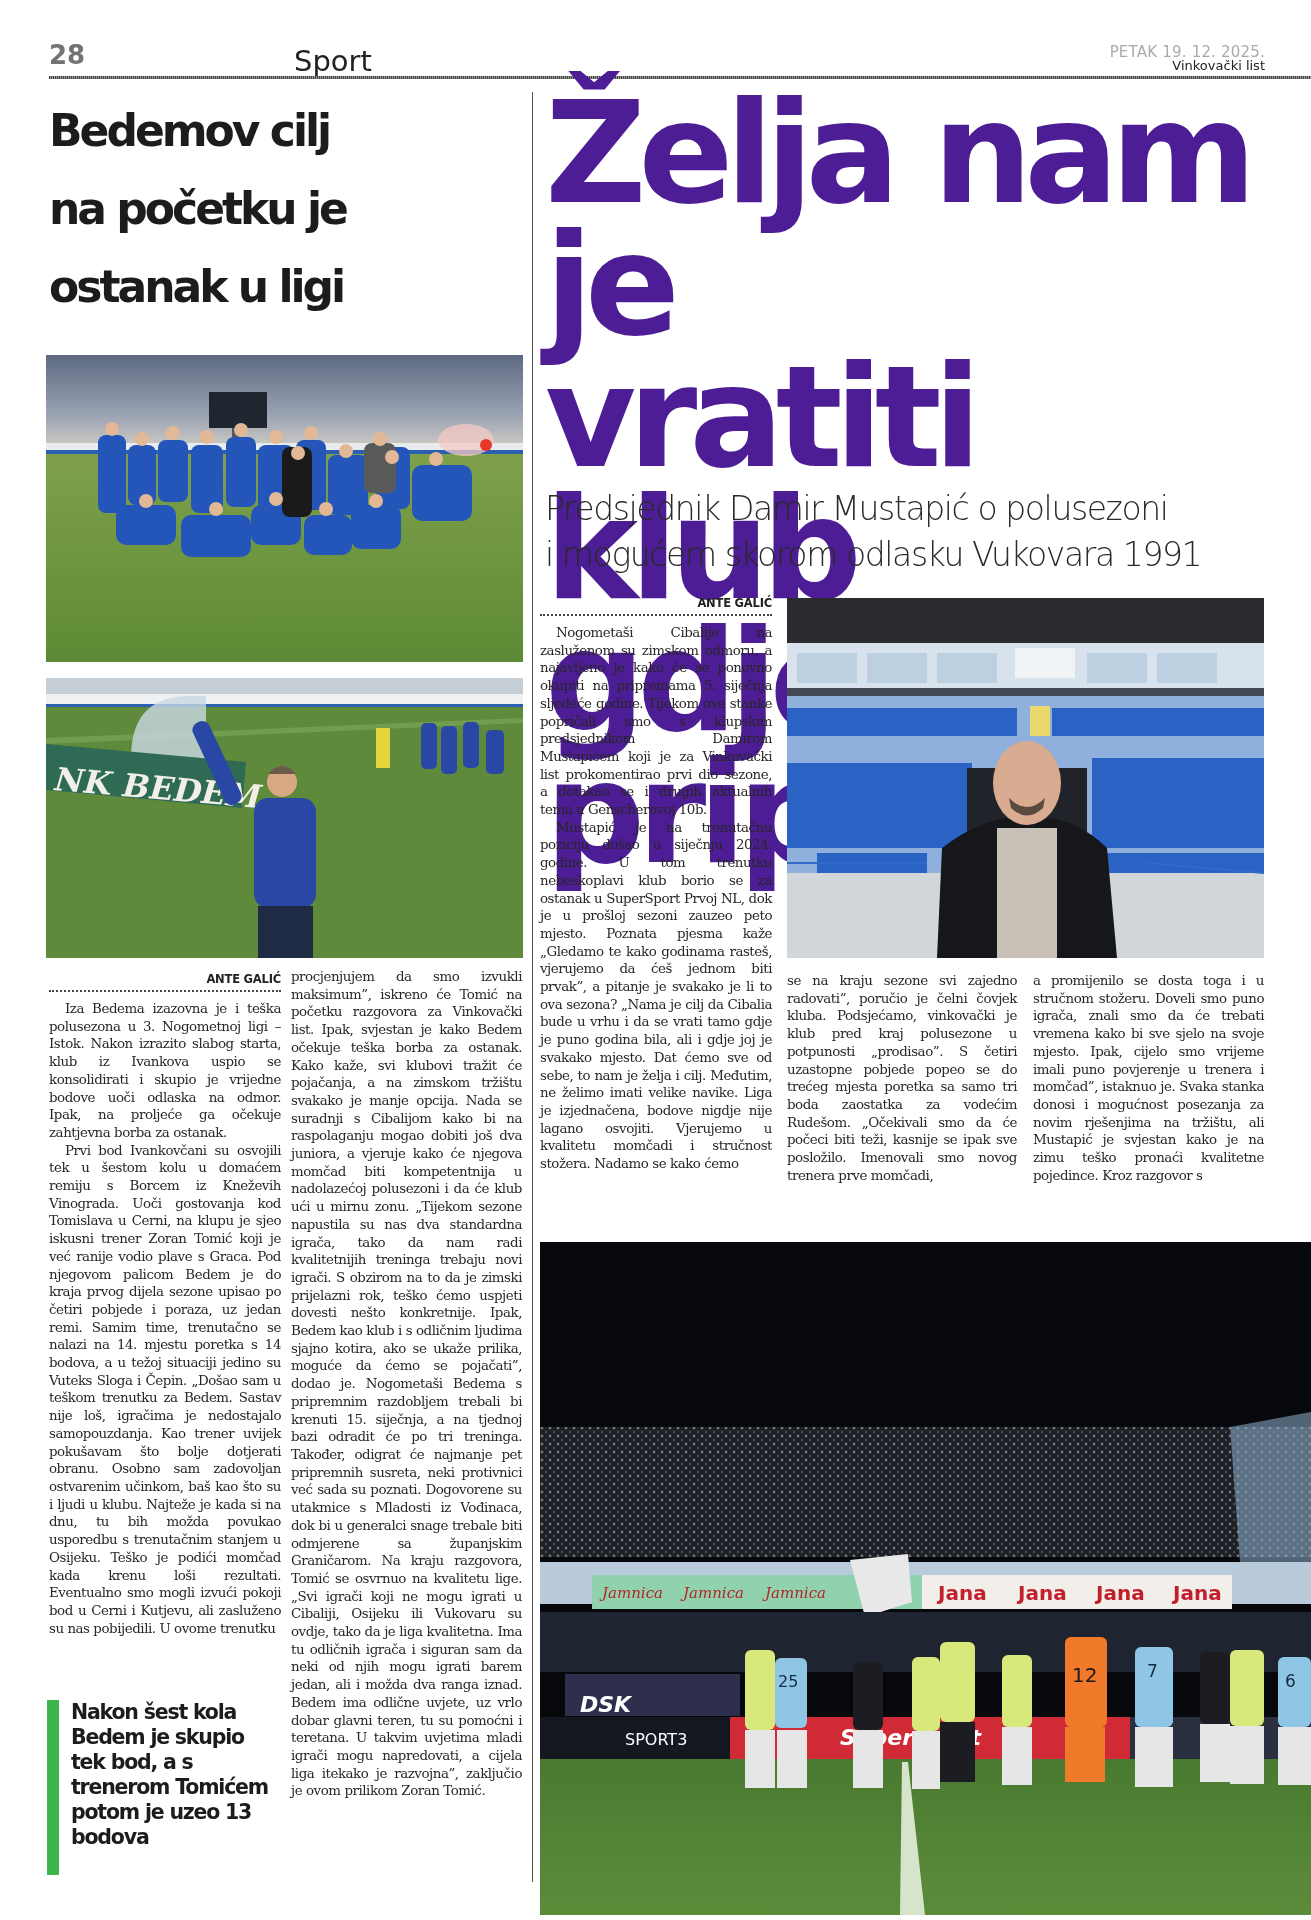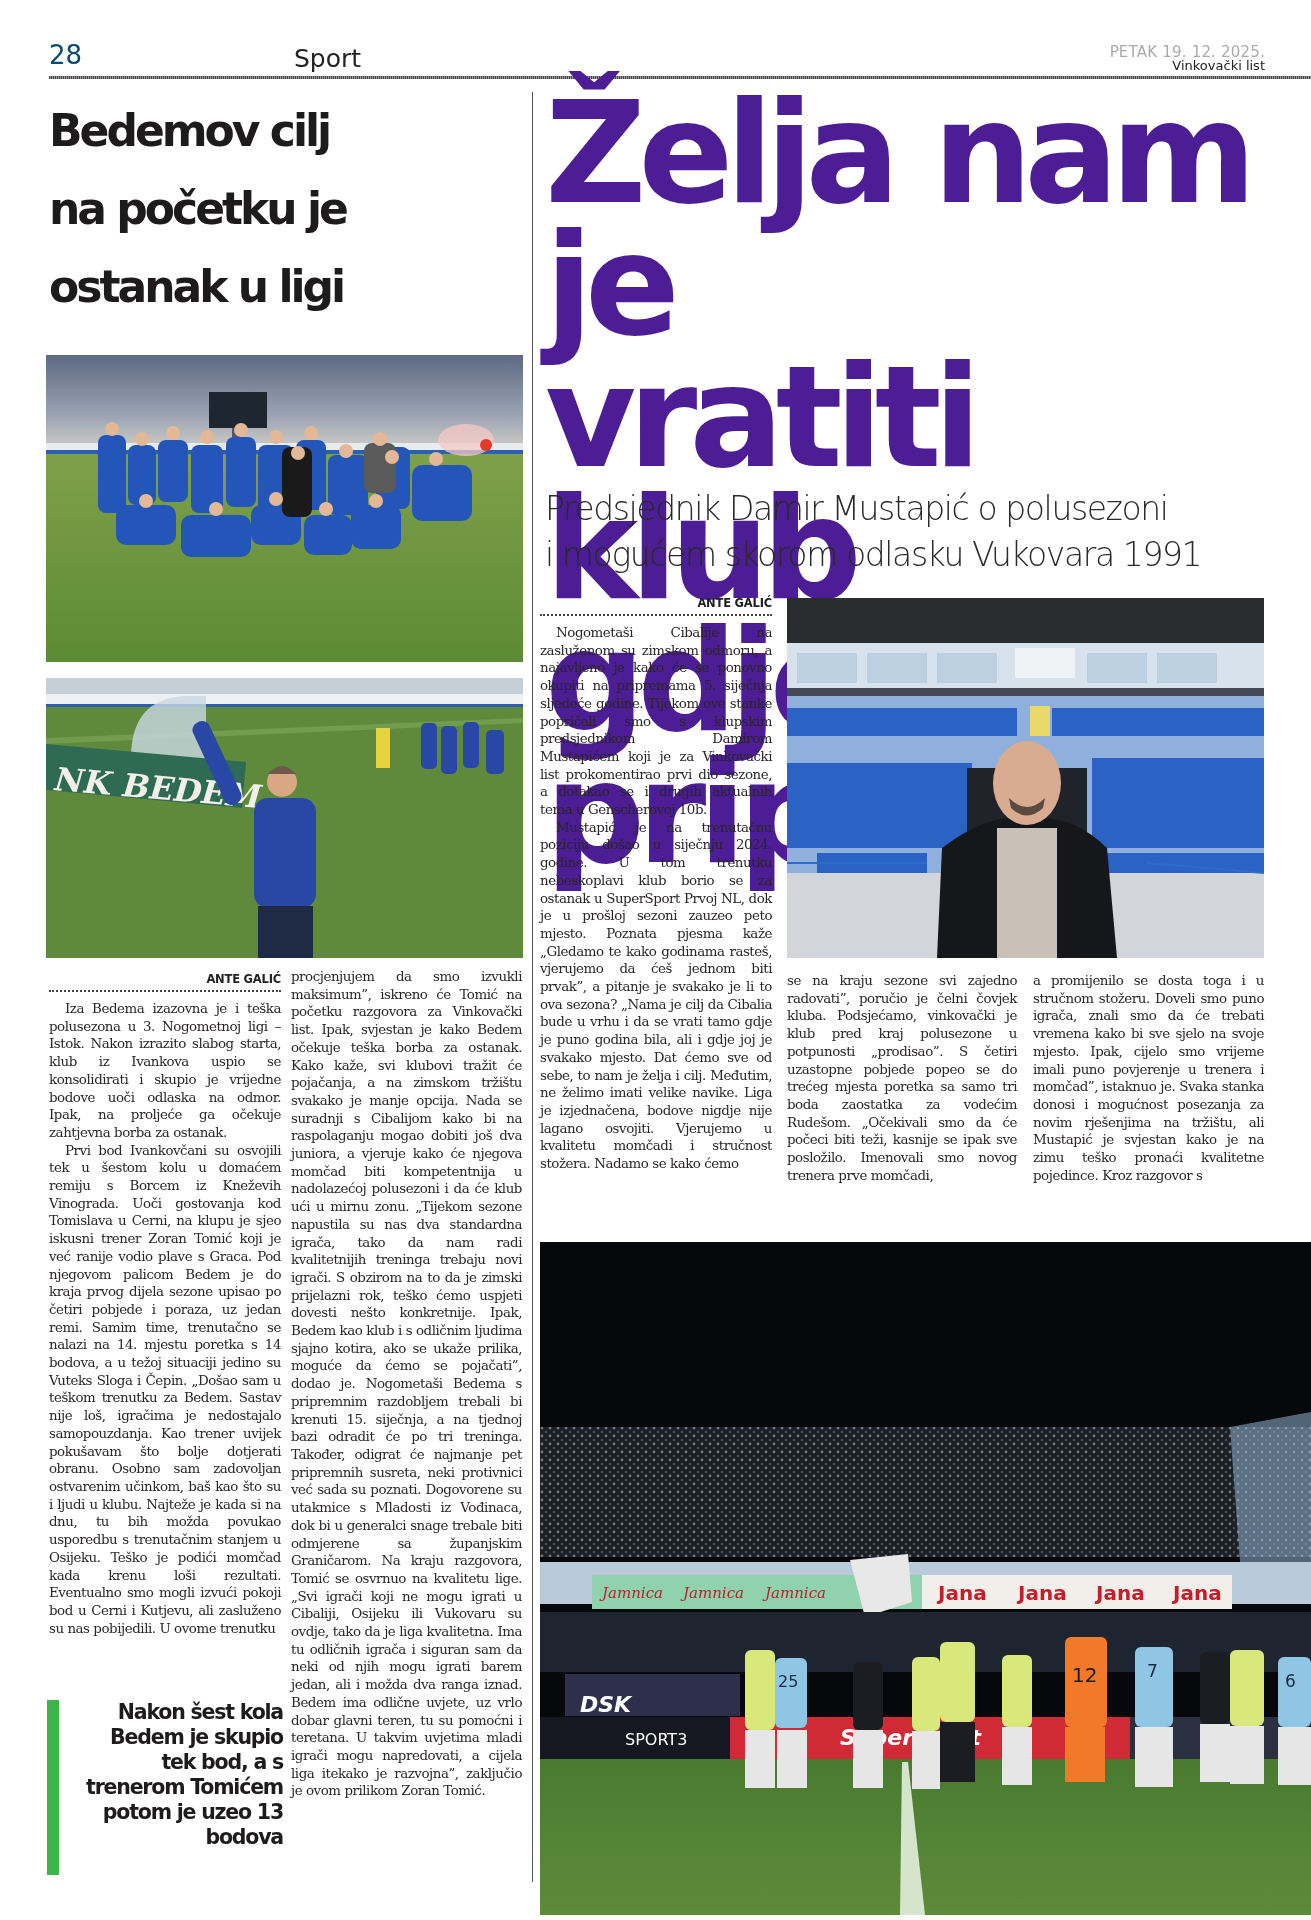--- a/index.html
+++ b/index.html
@@ -1,33 +1,33 @@
 <!DOCTYPE html>
 <html><head>
 <meta charset="utf-8">
 <style>
   html,body{margin:0;padding:0;background:#fff;}
   body{width:1311px;height:1920px;position:relative;overflow:hidden;color:#231f20;font-family:"DejaVu Serif",serif;}
   .abs{position:absolute;}
-  .hdr-num{left:49px;top:40px;font-family:"DejaVu Sans",sans-serif;font-size:26px;font-weight:400;color:#0c4a6e;}
-  .hdr-sec{left:294px;top:44px;font-family:"DejaVu Sans",sans-serif;font-size:25px;color:#222;}
+  .hdr-num{left:49px;top:40px;font-family:"DejaVu Sans",sans-serif;font-size:26px;font-weight:700;color:#737373;}
+  .hdr-sec{left:294px;top:44px;font-family:"DejaVu Sans",sans-serif;font-size:29px;color:#222;}
   .hdr-date{right:46px;top:43px;font-family:"DejaVu Sans",sans-serif;font-size:15px;color:#aaa;letter-spacing:.2px;}
   .hdr-pub{right:46px;top:58px;font-family:"DejaVu Sans",sans-serif;font-size:13px;color:#222;}
   .hdr-rule{left:49px;right:0;top:76px;height:3px;background:repeating-linear-gradient(90deg,#444 0 1px,#999 1px 2px);}
   .vdiv{left:532px;top:92px;width:1px;height:1790px;background:#555;}
   .head-left{left:49px;top:92px;width:480px;font-family:"DejaVu Sans",sans-serif;font-weight:bold;font-size:44px;line-height:78px;letter-spacing:-3px;color:#1d1b1c;}
   .head-right{left:545px;top:88px;width:766px;font-family:"DejaVu Sans",sans-serif;font-weight:bold;font-size:140px;line-height:132px;letter-spacing:-8px;color:#4c1d95;}
   .subhead{left:545px;top:486px;width:760px;font-family:"DejaVu Sans",sans-serif;font-weight:300;font-size:33px;line-height:46px;letter-spacing:-1.4px;color:#2a2a2a;}
   .photo{overflow:hidden;}
   .byline{font-family:"DejaVu Sans",sans-serif;font-weight:bold;font-size:11.5px;text-align:right;color:#222;letter-spacing:-.2px;}
   .dotrule{height:0;border-top:2px dotted #444;}
   .col{font-size:13.4px;line-height:17.7px;text-align:justify;letter-spacing:-.45px;color:#2a2628;hyphens:manual;}
   .col p{margin:0;text-indent:16px;}
   .col p.noindent{text-indent:0;}
-  .pull{left:47px;top:1700px;width:236px;height:175px;border-left:12px solid #3cb54a;box-sizing:border-box;padding-left:24px;font-family:"DejaVu Sans",sans-serif;font-weight:bold;font-size:20.5px;line-height:25px;letter-spacing:-1.2px;color:#1d1b1c;text-align:right;}
+  .pull{left:47px;top:1700px;width:236px;height:175px;border-left:12px solid #3cb54a;box-sizing:border-box;padding-left:12px;font-family:"DejaVu Sans",sans-serif;font-weight:bold;font-size:20.5px;line-height:25px;letter-spacing:-1.2px;color:#1d1b1c;}
   svg{display:block;}
 </style>
 </head>
 <body>
 
 <div class="abs hdr-num">28</div>
 <div class="abs hdr-sec">Sport</div>
 <div class="abs hdr-date">PETAK 19. 12. 2025.</div>
 <div class="abs hdr-pub">Vinkovački list</div>
 <div class="abs hdr-rule"></div>

